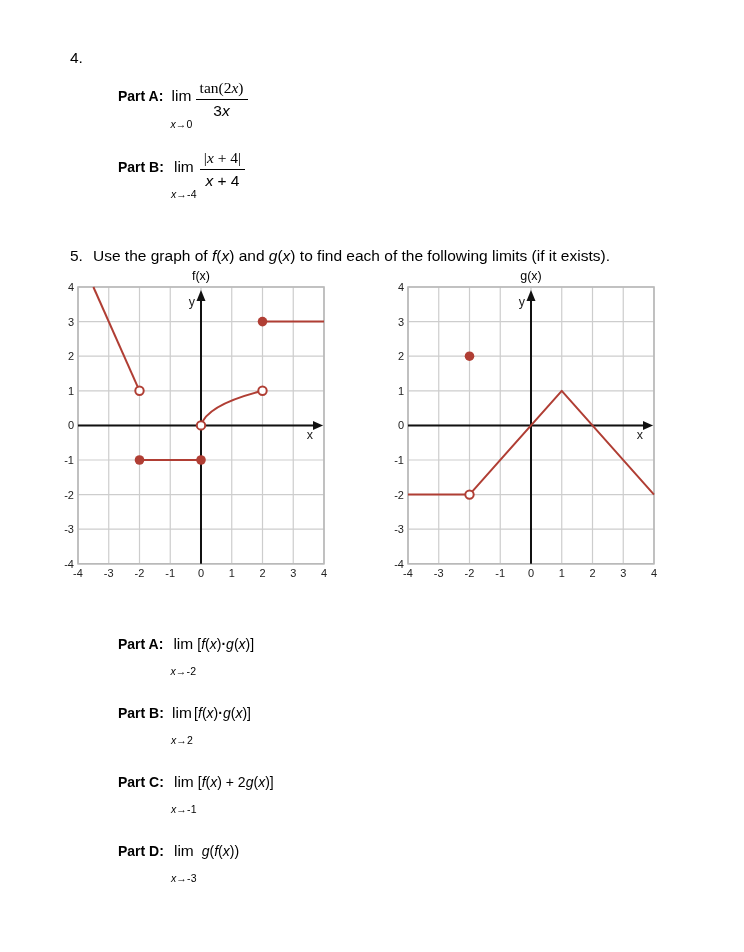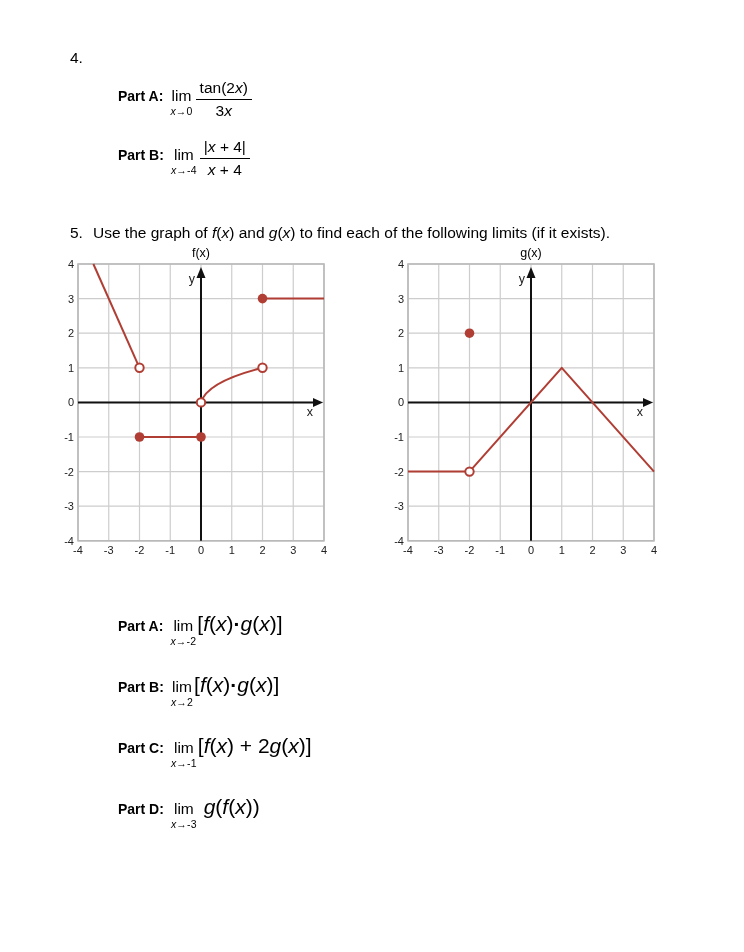--- a/index.html
+++ b/index.html
@@ -8,25 +8,25 @@
   .content{padding:48px 0 0 70px;}
 
   .prob-head{display:flex;font-size:15.5px;line-height:1.25;}
   .prob-num{width:23px;flex:0 0 23px;}
   .prob-prompt{max-width:572px;}
 
   .part-row{margin-left:48px;white-space:nowrap;}
   .part-label{font-weight:bold;font-size:14px;margin-right:7px;}
   .lim-wrap{display:inline-flex;flex-direction:column;align-items:center;line-height:1;vertical-align:baseline;justify-content:space-between;}
   .lim{font-size:15.5px;}
-  .lim-sub{font-size:10.5px;margin-top:2px;letter-spacing:0.2px;}
+  .lim-sub{font-size:10.5px;margin-top:15px;letter-spacing:0.2px;}
   .frac{display:inline-flex;flex-direction:column;align-items:center;font-size:15.5px;line-height:1.25;vertical-align:middle;transform:translateY(2px);margin-left:3px;}
-  .frac .num{padding:0 4px 1px;border-bottom:1.5px solid #000;}
+  .frac .num{padding:0 4px 1px;border-bottom:1.5px solid #000;font-family:Liberation Serif, serif;}
   .frac .den{padding-top:1px;}
-  .expr{font-size:21px;margin-left:1px;}
+  .expr{font-size:14px;margin-left:1px;}
   .it{font-style:italic;}
   .bd{font-weight:bold;}
 
   .row-p4a{margin-top:9px;}
   .row-p4b{margin-top:17px;}
   .prob5{margin-top:46px;}
   .graphs-row{display:flex;margin-left:-10px;margin-top:2px;gap:58px;}
   .graph-fig{margin:0;padding:0;}
   .parts5{margin-top:50px;}
   .parts5 .part-row{margin-bottom:27px;}

